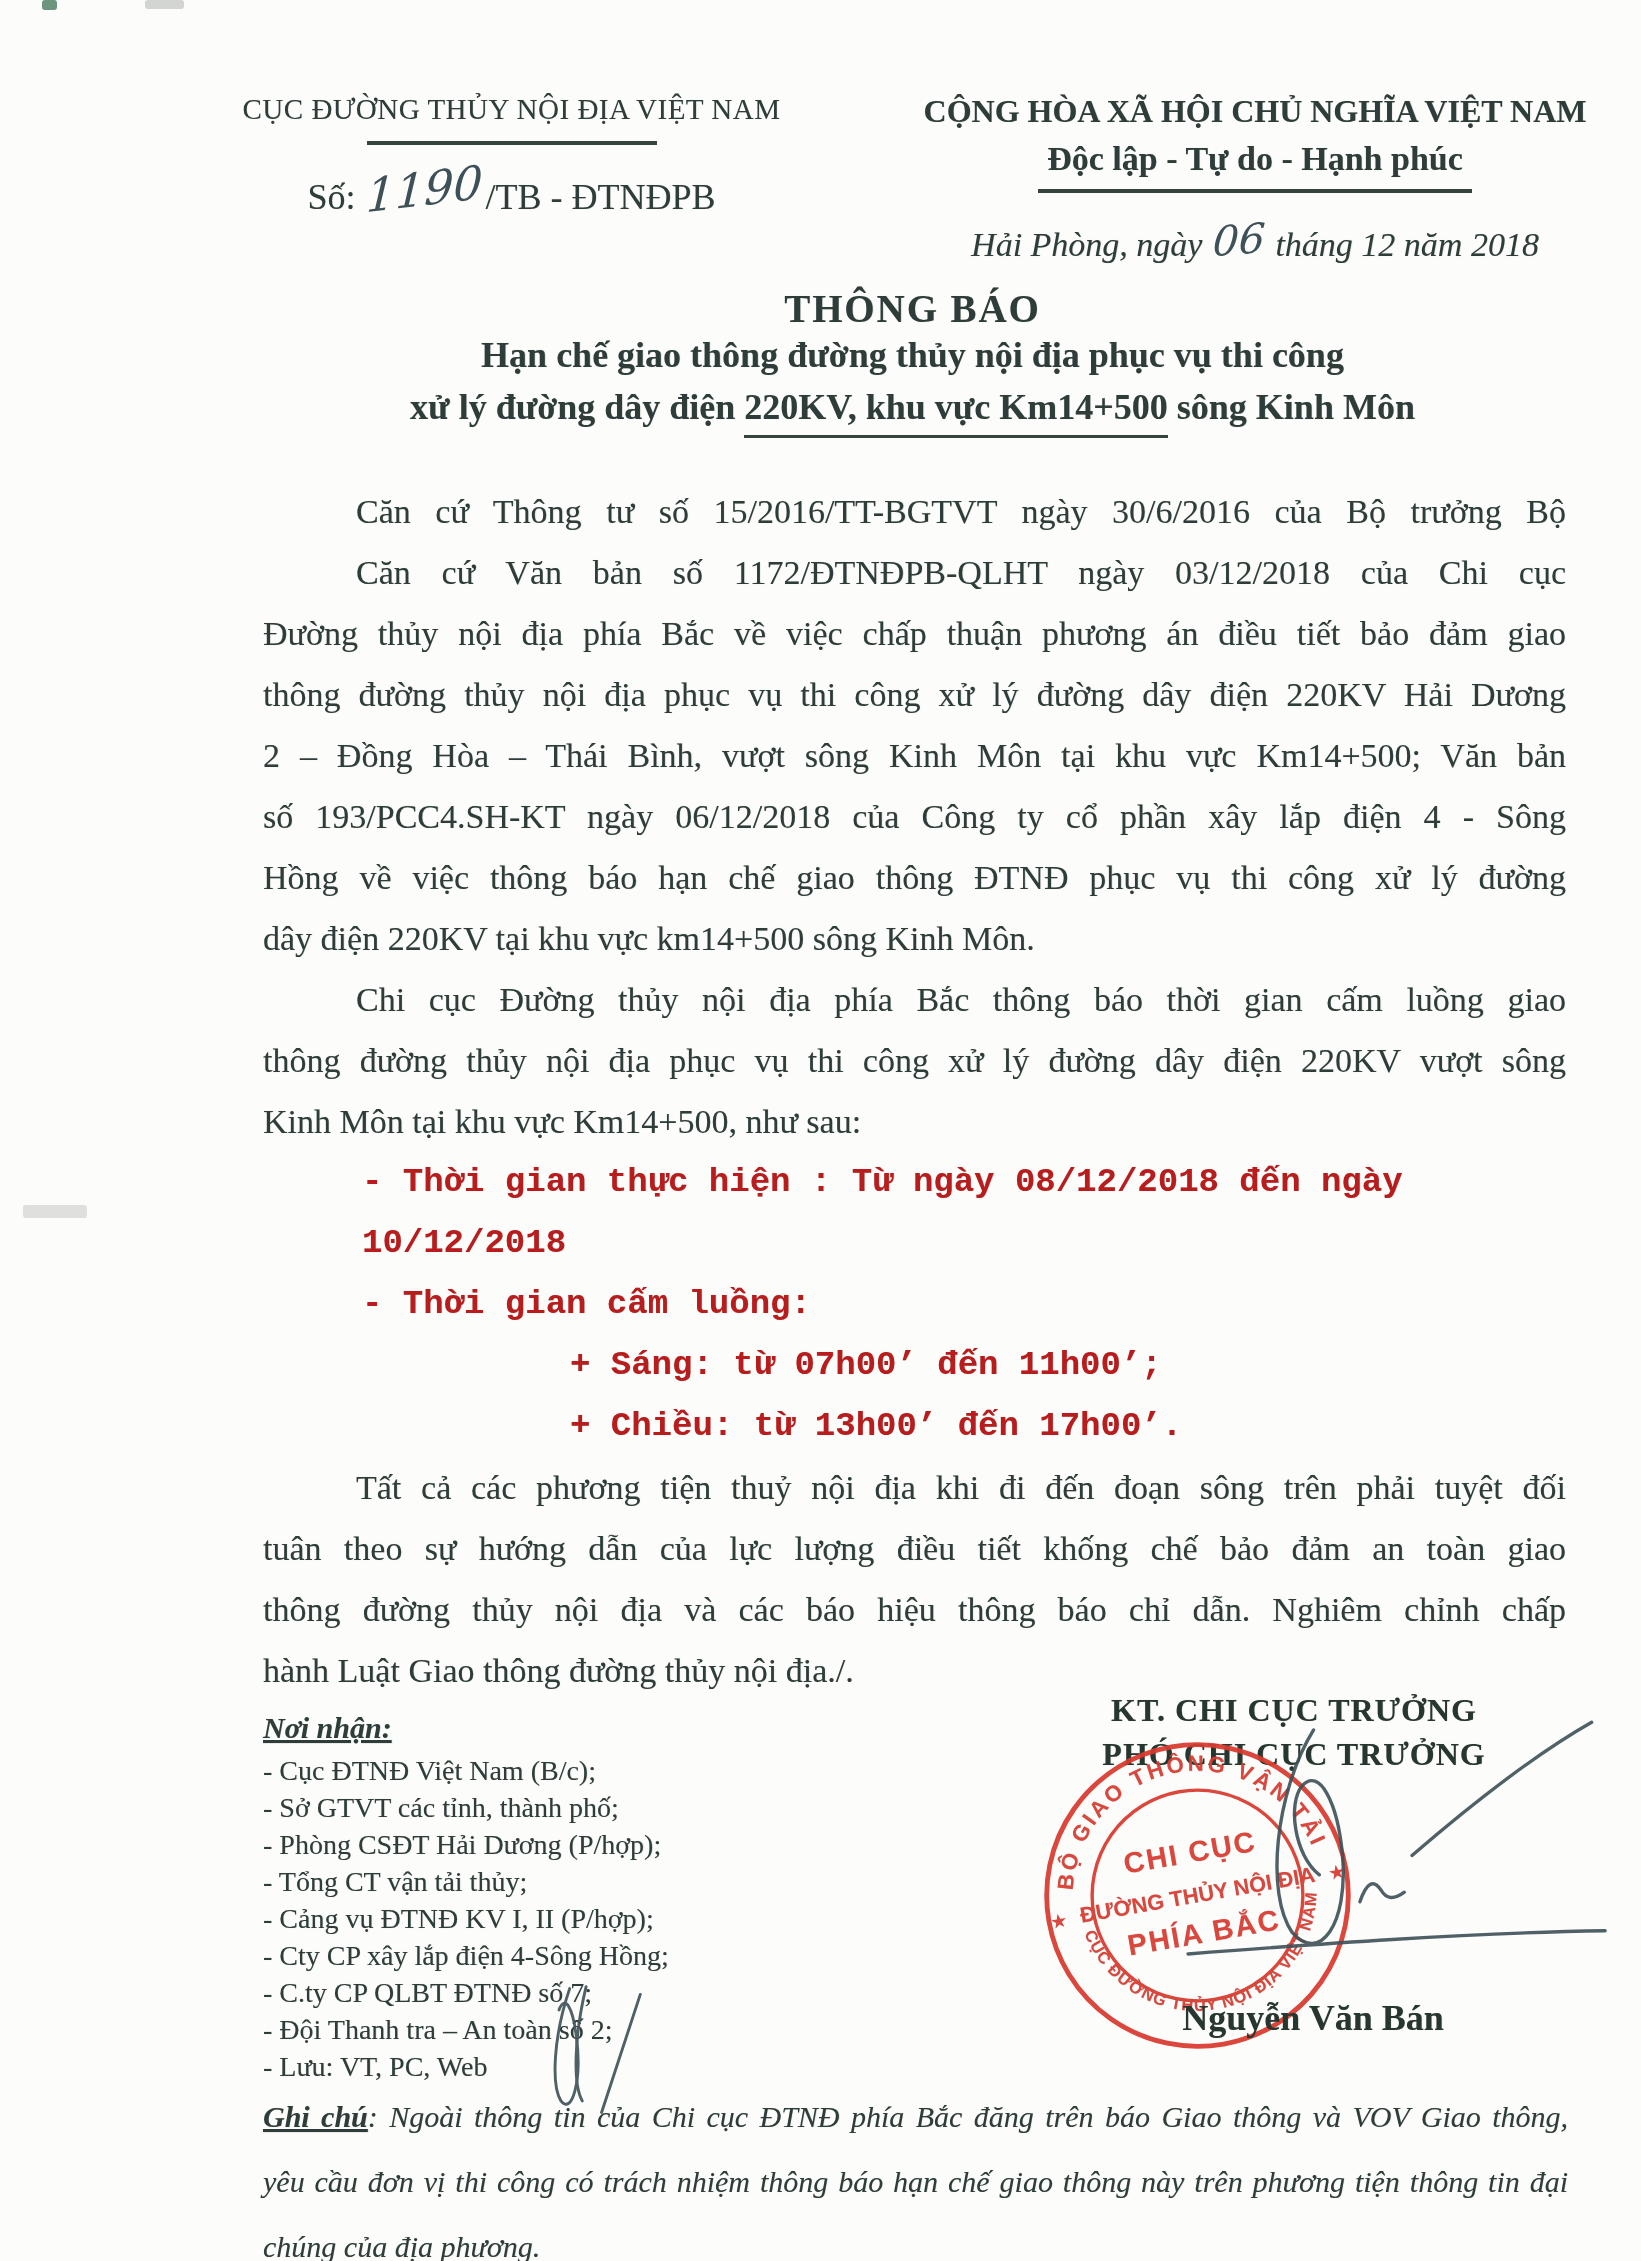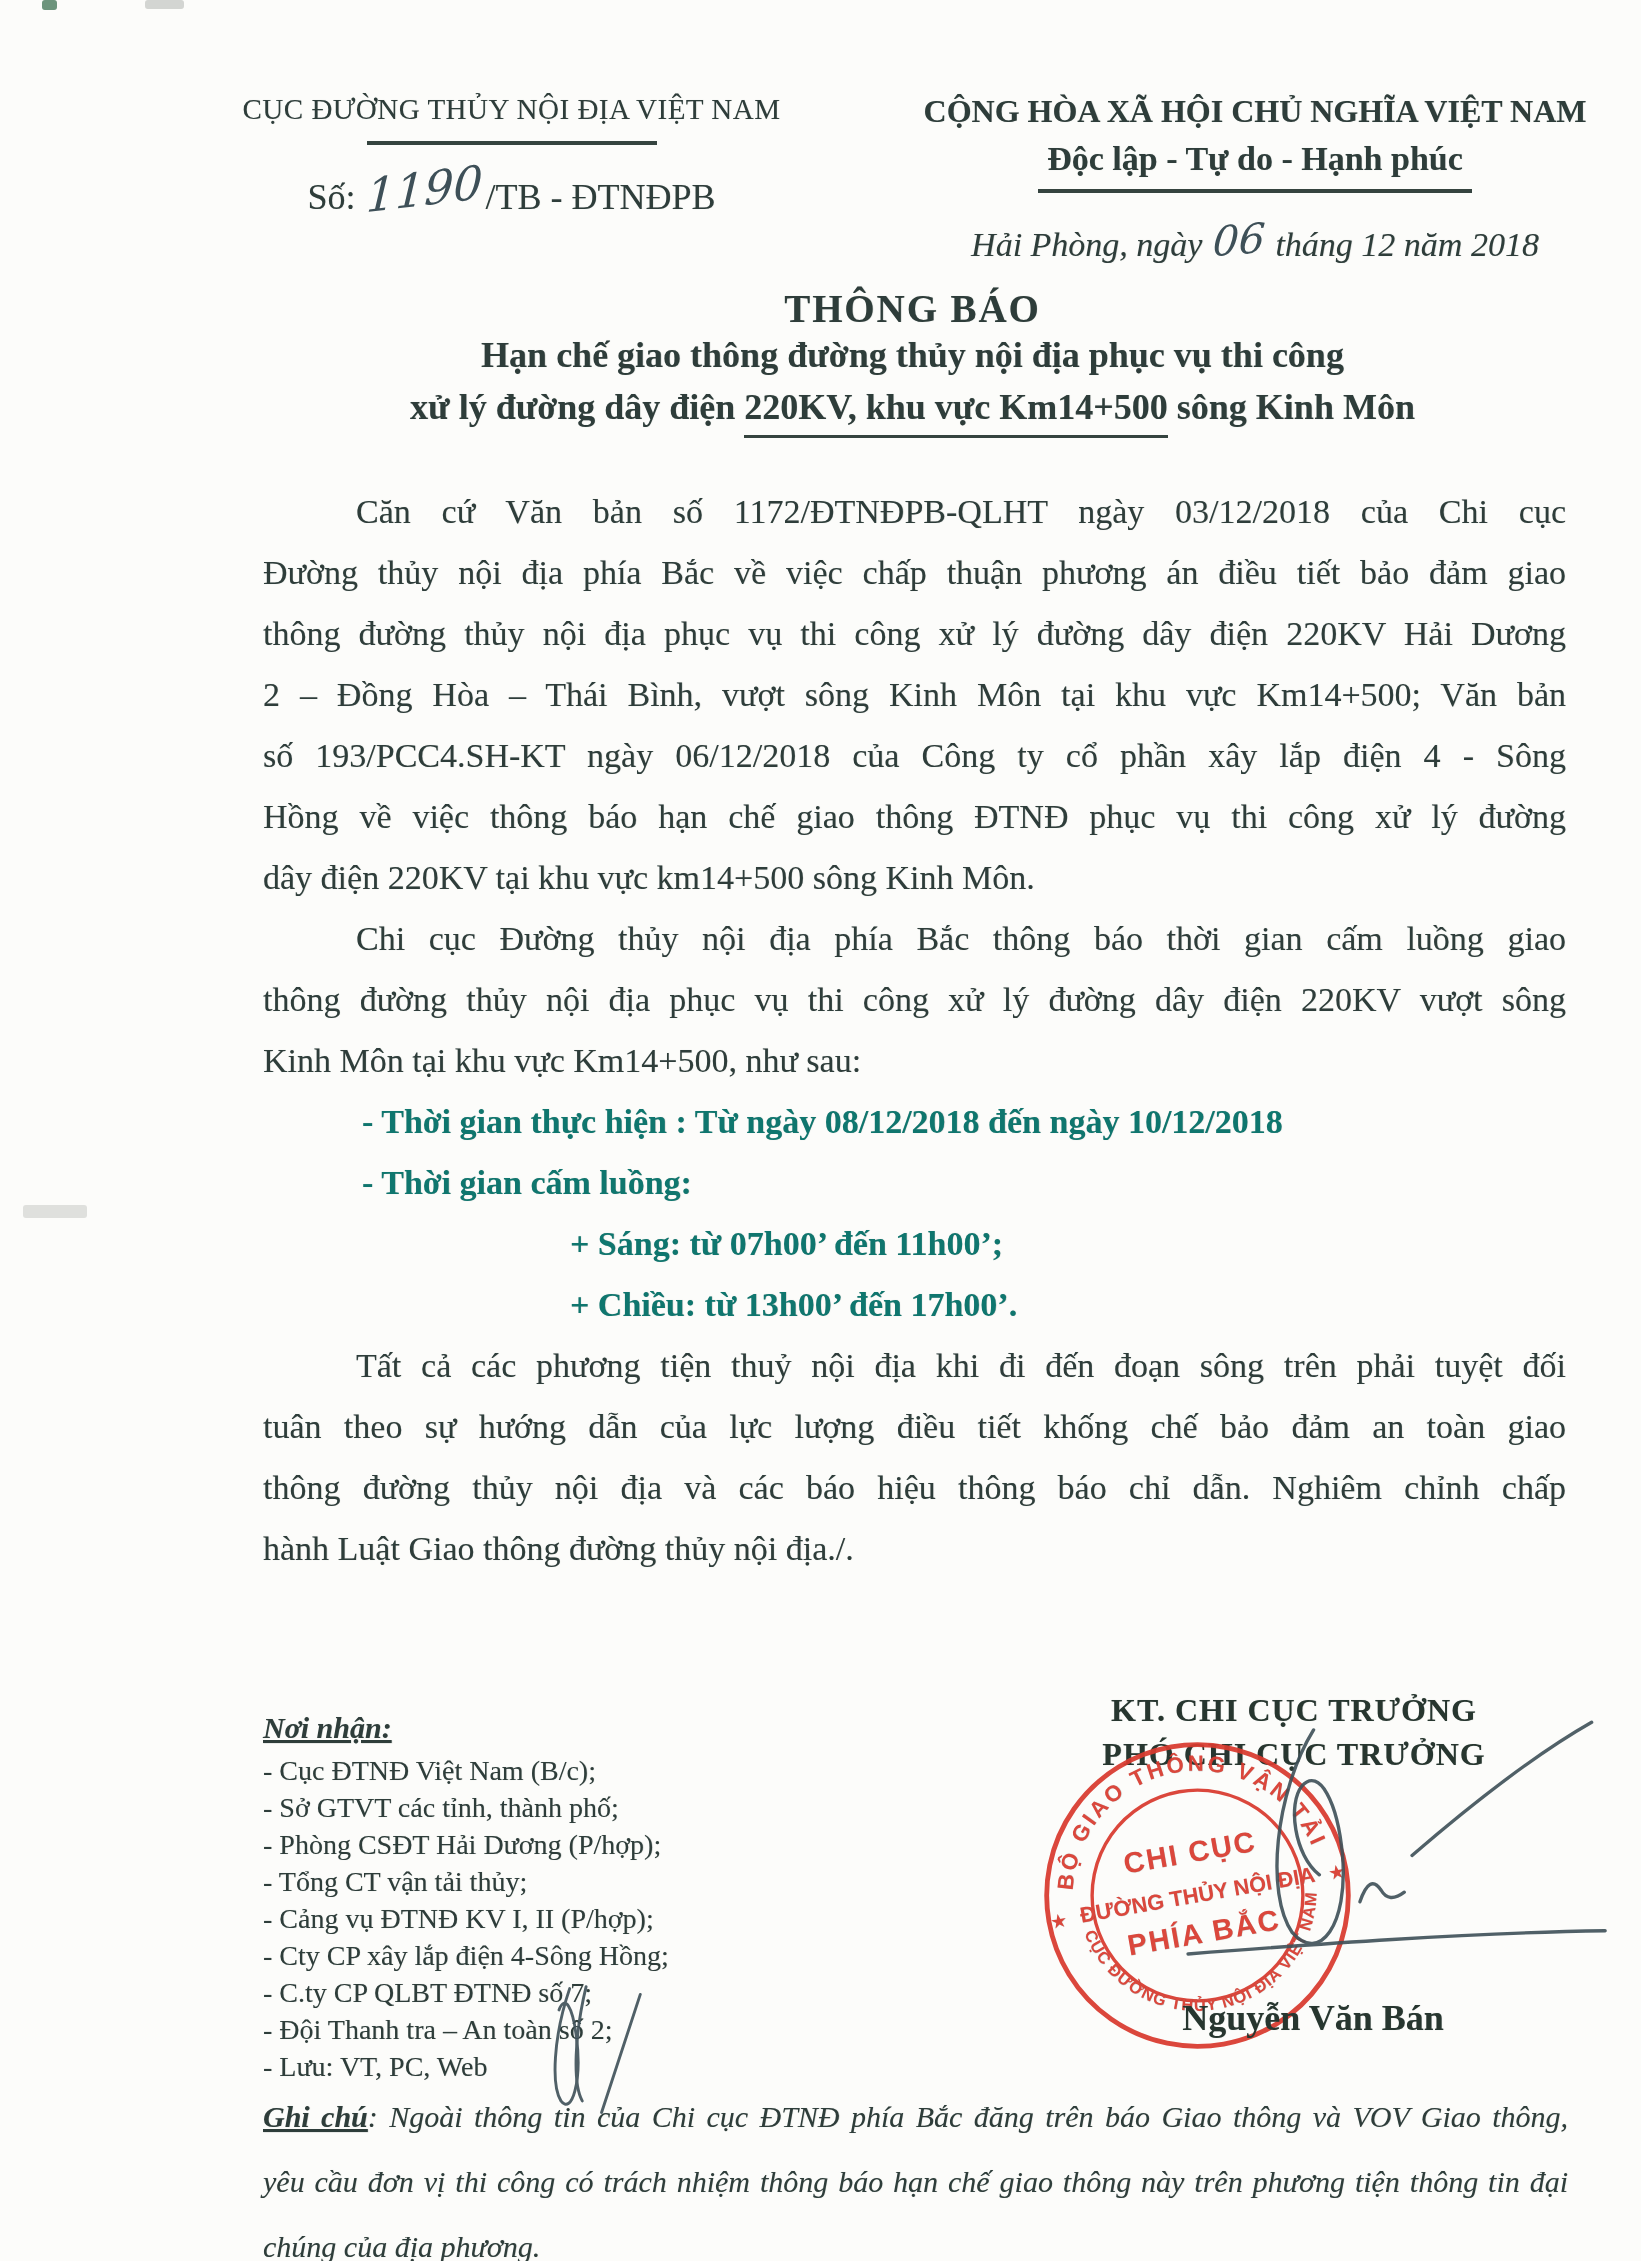--- a/index.html
+++ b/index.html
@@ -30,21 +30,21 @@
   .title .h{font-size:39px;font-weight:bold;letter-spacing:1.9px;}
   .title .t1{font-size:36px;font-weight:bold;margin-top:3px;}
   .title .t2{font-size:36px;font-weight:bold;margin-top:9.7px;}
   .title .u{border-bottom:3.9px solid #35443f;padding-bottom:8.7px;}
 
   
   .bodytxt{left:263px;top:481px;width:1303px;font-size:34px;line-height:61px;}
   .ln{text-align:justify;text-align-last:justify;}
   .ln.last{text-align-last:left;}
   .ln.ind{text-indent:93px;}
-  .sched{font-weight:bold;text-align:center;text-align-last:left;padding-left:99px;color:#0f766e;}
+  .sched{font-weight:bold;text-align:left;text-align-last:left;padding-left:99px;color:#b91c1c;font-family:Liberation Mono, monospace;}
   .sched.sub{padding-left:307px;}
 
   
   .recips{left:263px;top:1709px;width:676px;font-size:28px;line-height:37px;}
   .recips .head{font-size:30px;font-weight:bold;font-style:italic;text-decoration:underline;margin-bottom:5.8px;}
   .signblock{left:985px;top:1688px;width:618px;font-size:32px;font-weight:bold;line-height:44px;letter-spacing:1px;color:#27362f;}
   .signname{left:1062px;top:1997px;width:502px;font-size:36px;font-weight:bold;color:#27362f;}
 
   
   .note{left:263px;top:2084px;width:1305px;font-size:30px;line-height:65px;font-style:italic;}
@@ -80,20 +80,21 @@
     <div class="date-line"><span>Hải Phòng, ngày</span> <span class="hand hand-day">06</span> <span>tháng 12 năm 2018</span></div>
   </div>
 
   <div class="abs title ctr">
     <div class="h">THÔNG BÁO</div>
     <div class="t1">Hạn chế giao thông đường thủy nội địa phục vụ thi công</div>
     <div class="t2"><span>xử lý đường dây điện </span><span class="u">220KV, khu vực Km14+500</span><span> sông Kinh Môn</span></div>
   </div>
 
   <div class="abs bodytxt">
+    <div class="ln ind">Căn cứ Thông tư số 15/2016/TT-BGTVT ngày 30/6/2016 của Bộ trưởng Bộ</div>
 
     <div class="ln ind">Căn cứ Văn bản số 1172/ĐTNĐPB-QLHT ngày 03/12/2018 của Chi cục</div>
     <div class="ln">Đường thủy nội địa phía Bắc về việc chấp thuận phương án điều tiết bảo đảm giao</div>
     <div class="ln">thông đường thủy nội địa phục vụ thi công xử lý đường dây điện 220KV Hải Dương</div>
     <div class="ln">2 – Đồng Hòa – Thái Bình, vượt sông Kinh Môn tại khu vực Km14+500; Văn bản</div>
     <div class="ln">số 193/PCC4.SH-KT ngày 06/12/2018 của Công ty cổ phần xây lắp điện 4 - Sông</div>
     <div class="ln">Hồng về việc thông báo hạn chế giao thông ĐTNĐ phục vụ thi công xử lý đường</div>
     <div class="ln last">dây điện 220KV tại khu vực km14+500 sông Kinh Môn.</div>
 
     <div class="ln ind">Chi cục Đường thủy nội địa phía Bắc thông báo thời gian cấm luồng giao</div>

